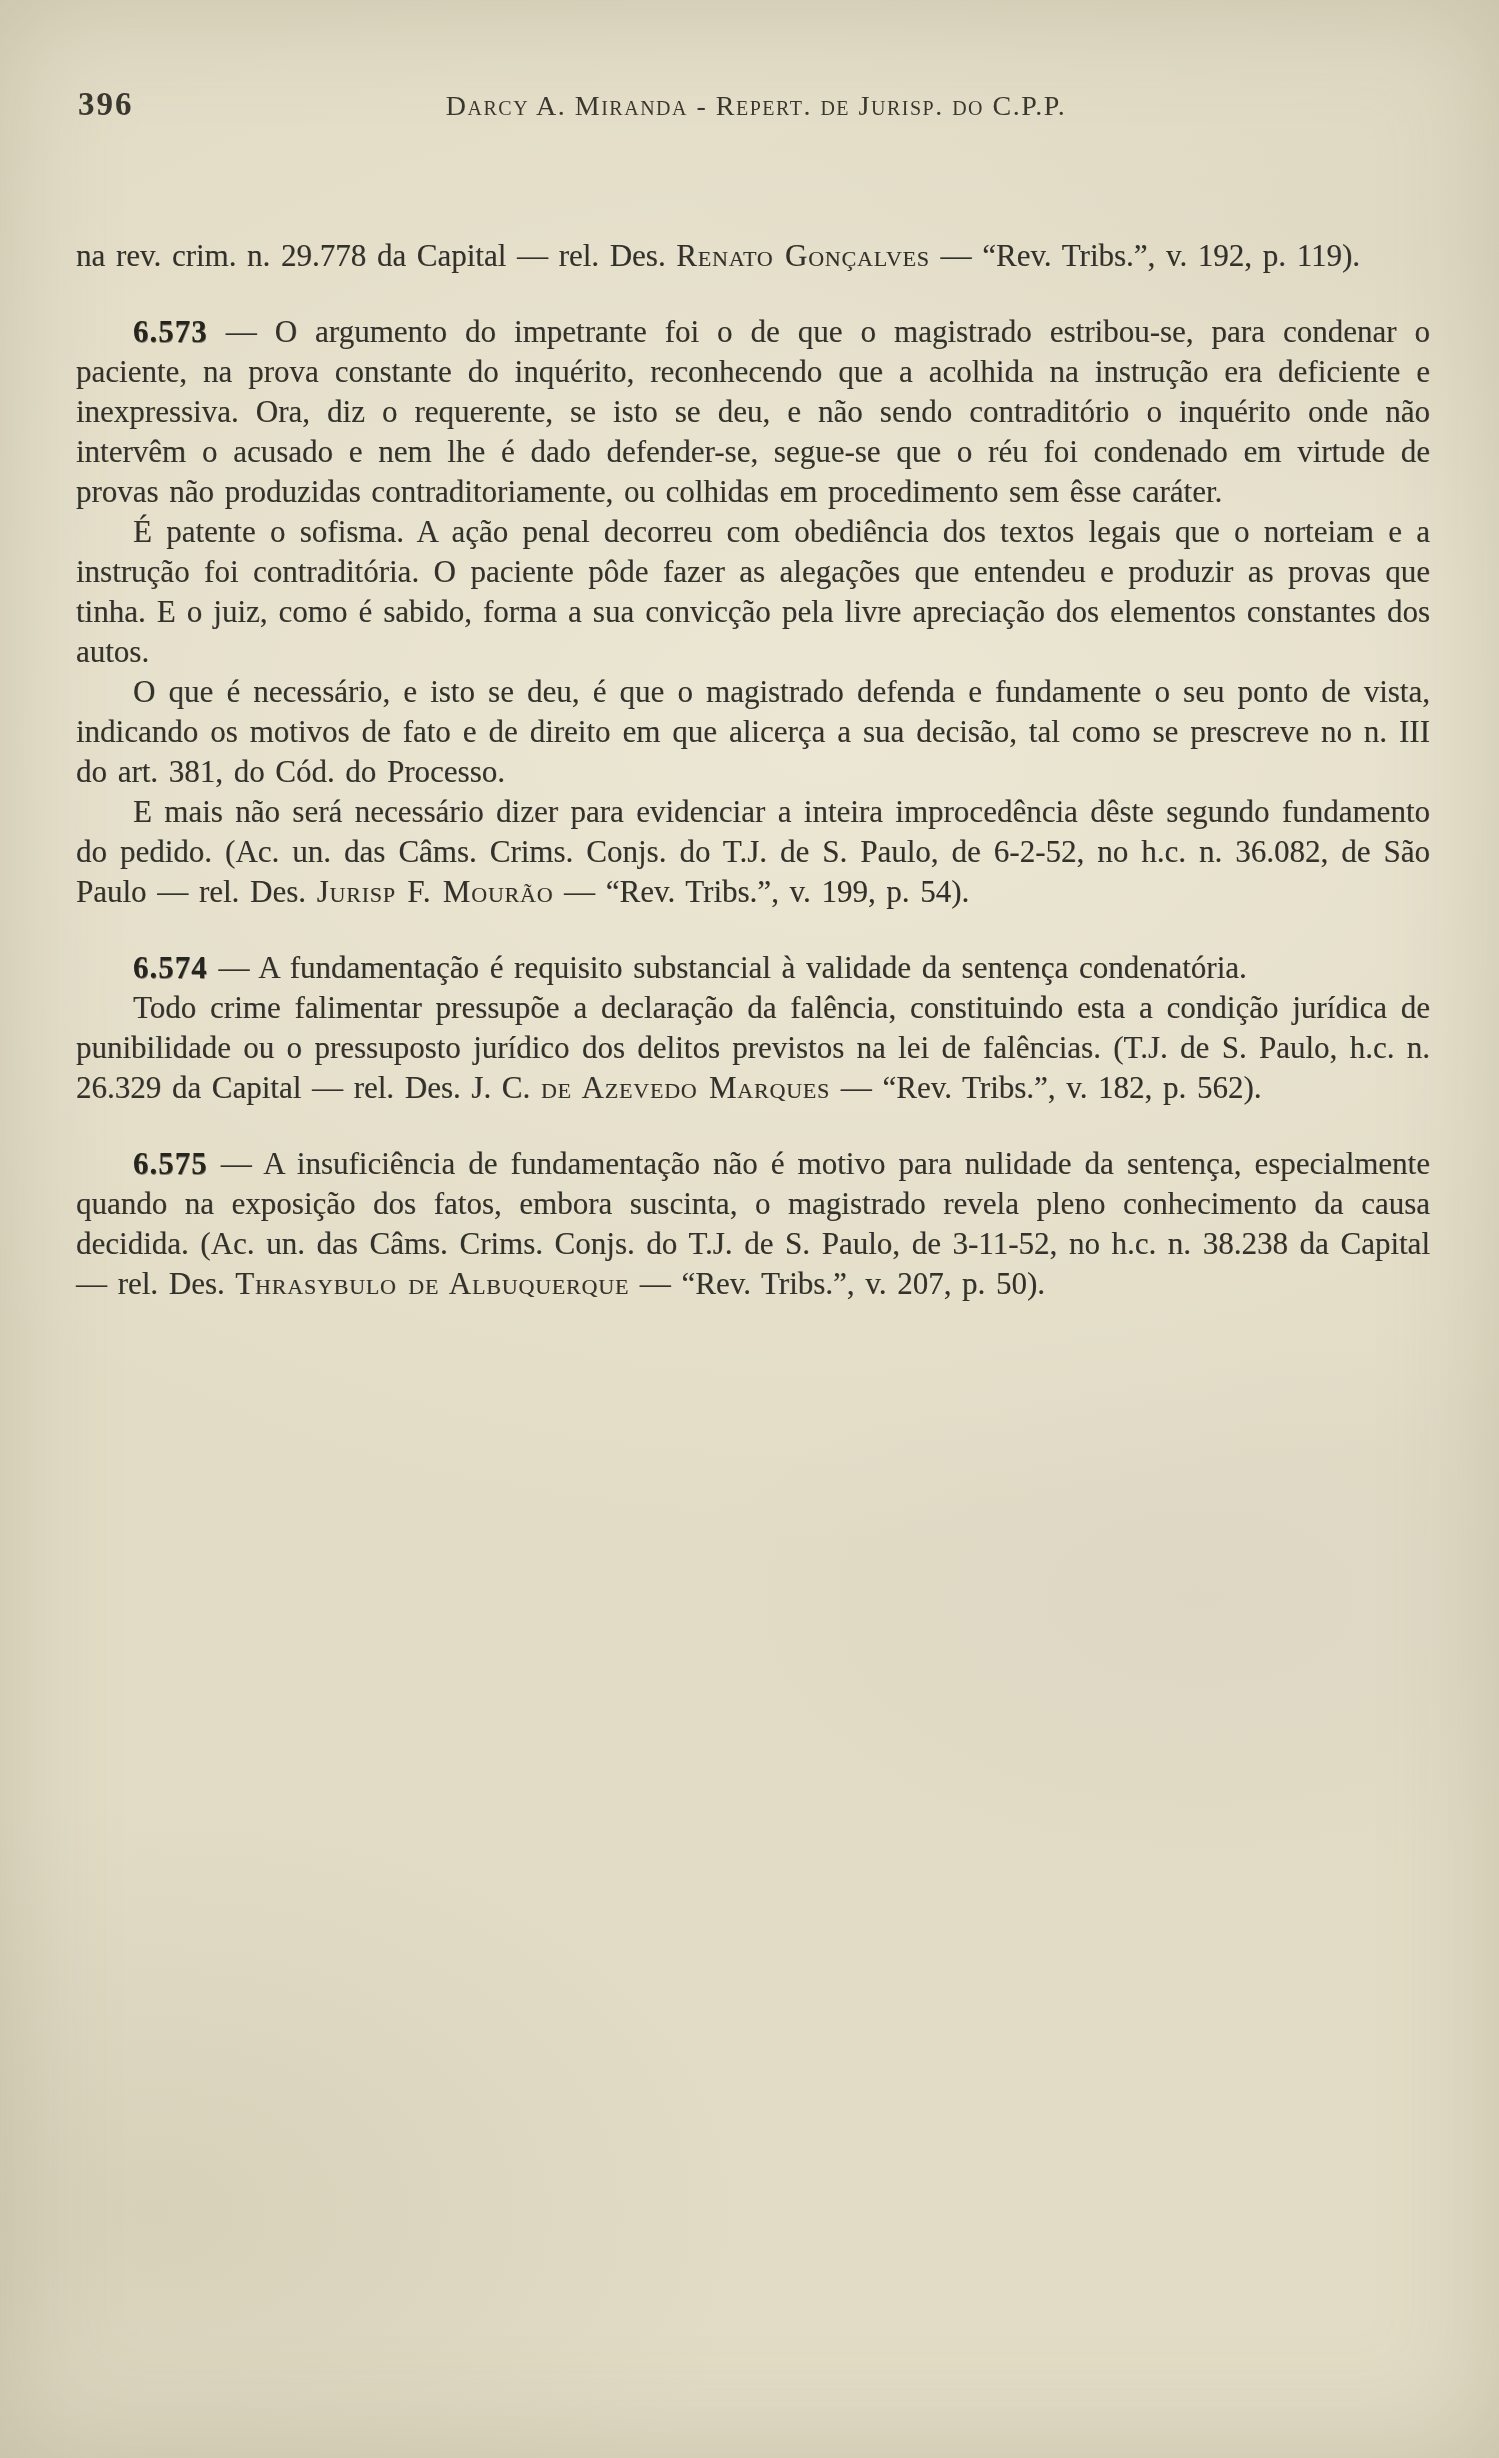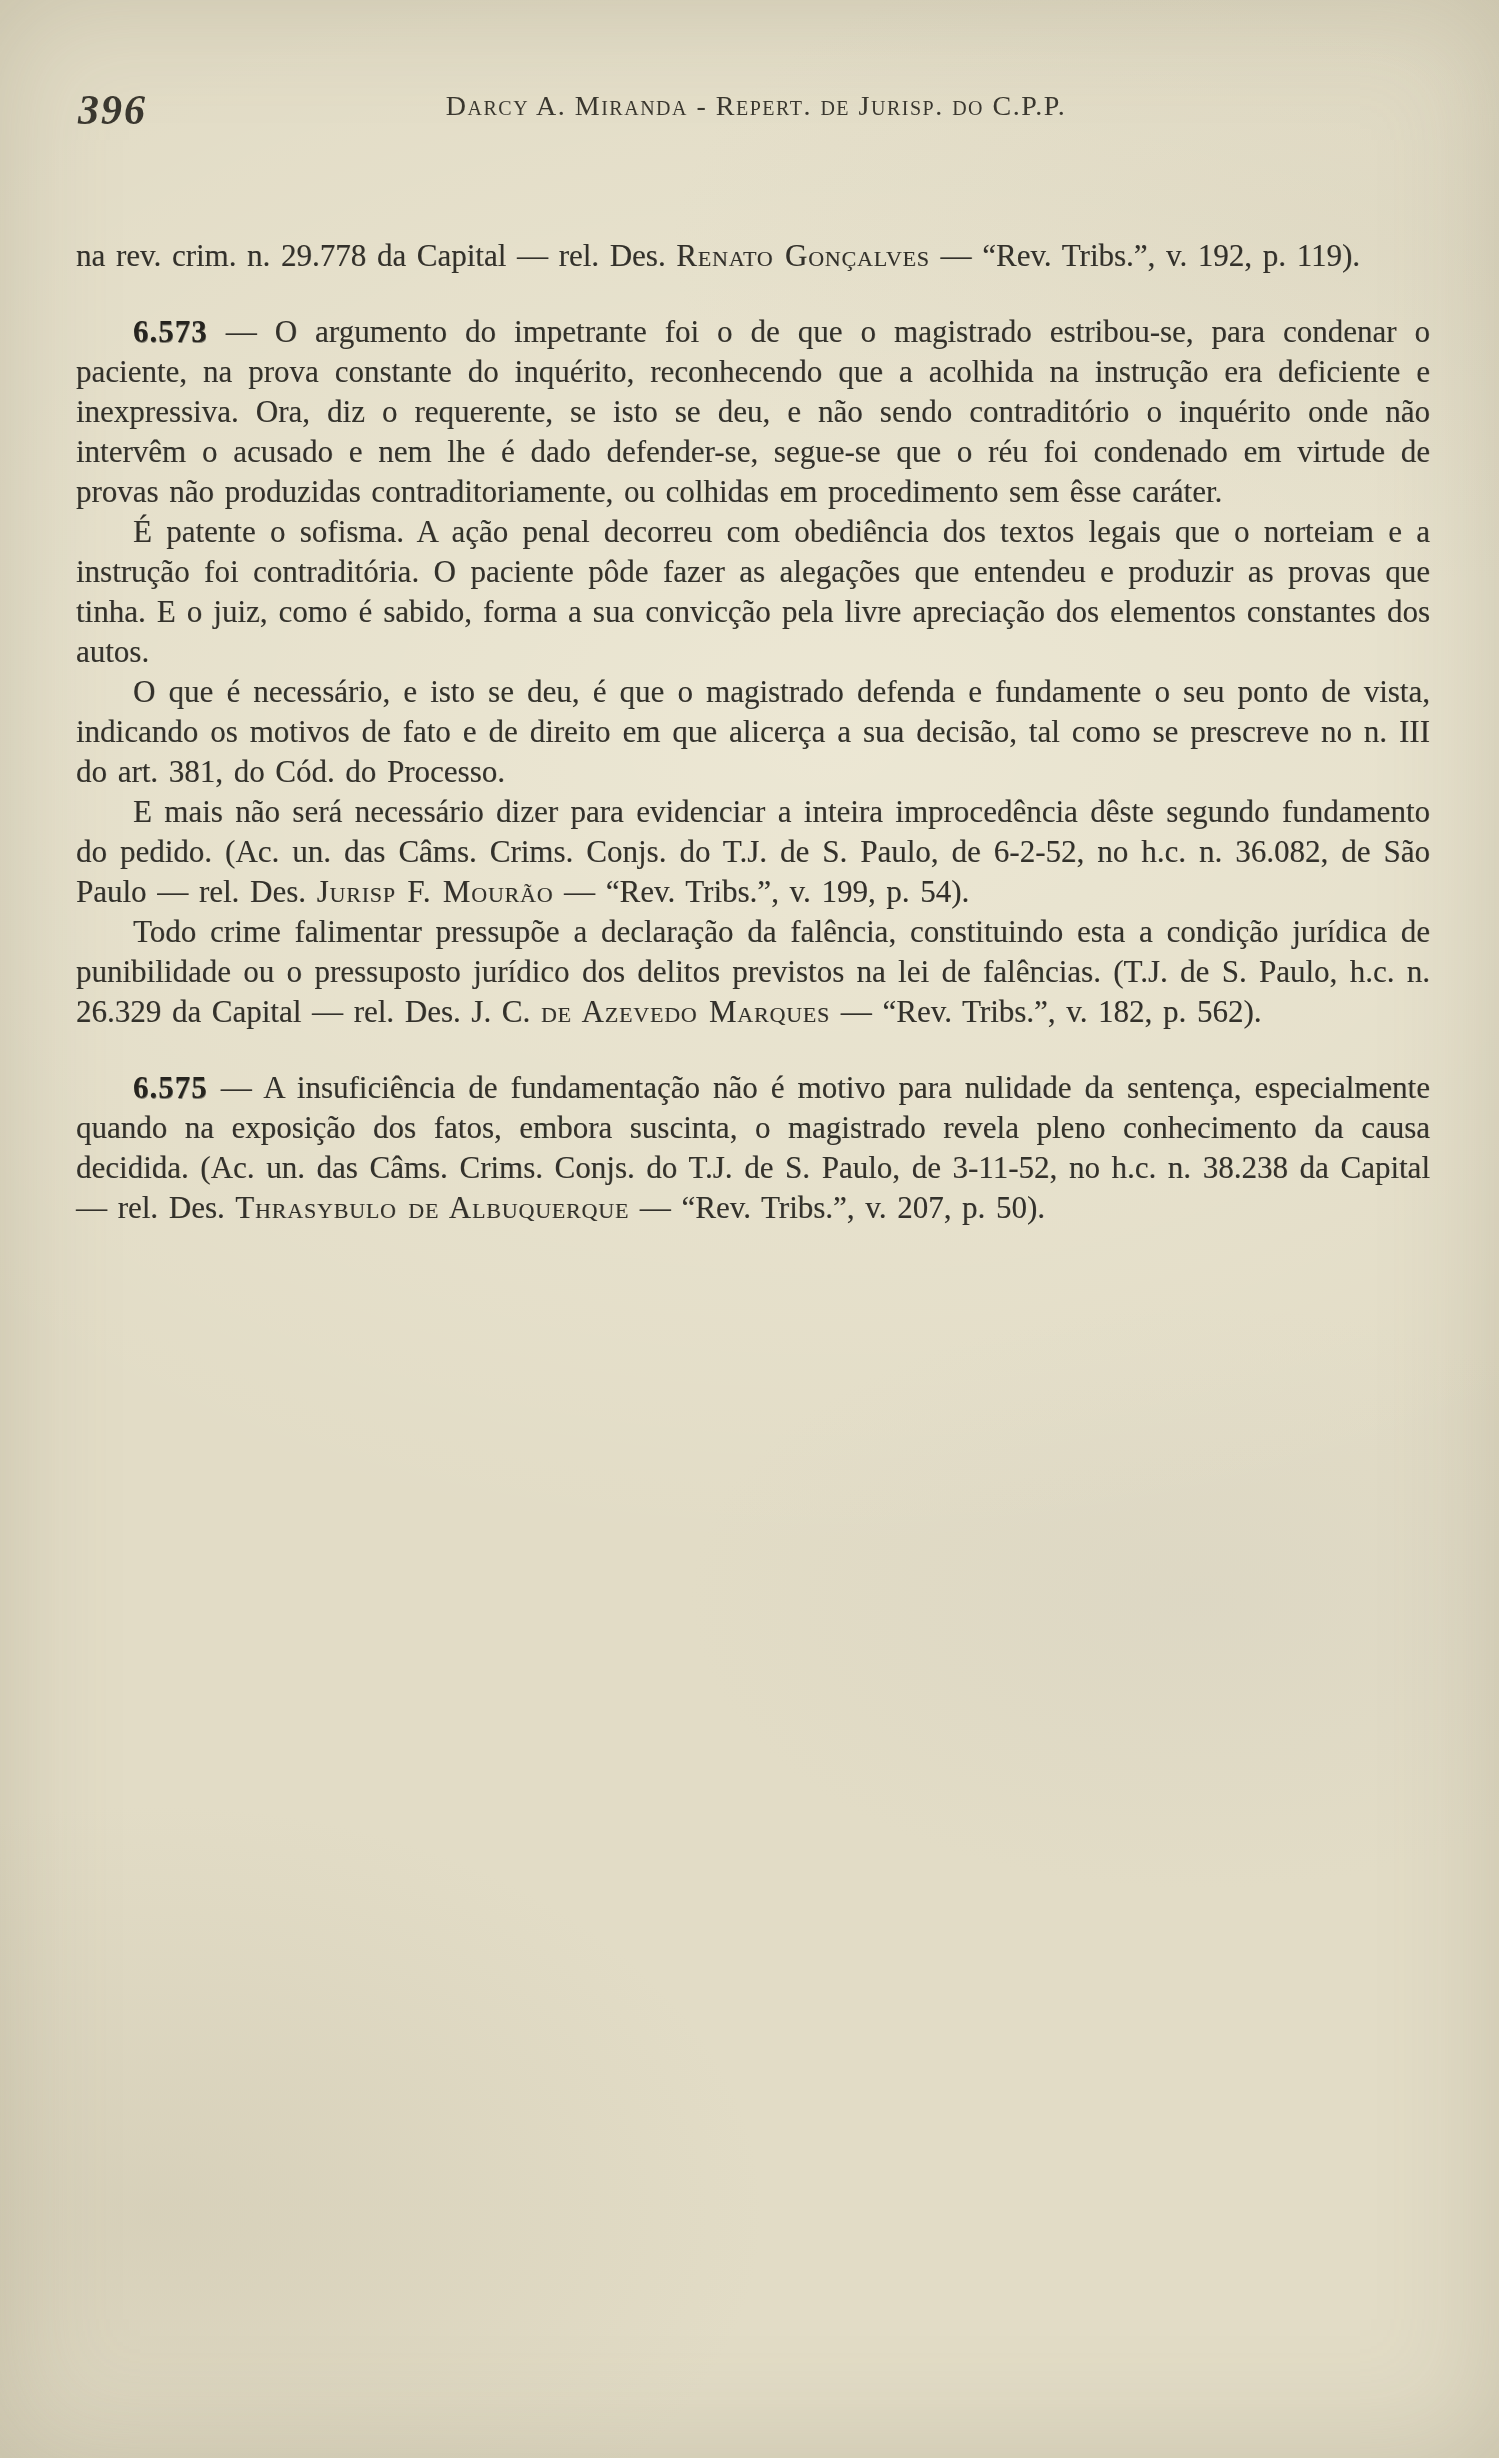--- a/index.html
+++ b/index.html
@@ -25,25 +25,24 @@
   }
   .header {
     position: relative;
     padding: 84px 76px 0 76px;
     height: 47px;
   }
   .page-number {
     position: absolute;
     left: 78px;
     top: 86px;
-    font-size: 42px;
+    font-size: 33px;
     font-weight: bold;
     letter-spacing: 2px;
     color: #3a372f;
-    font-style: italic;
   }
   .running-title {
     position: absolute;
     left: 0;
     right: 0;
     top: 90px;
     text-align: center;
     font-variant: small-caps;
     font-size: 28px;
     letter-spacing: 1.5px;
@@ -101,20 +100,21 @@
 
     <p class="entry-start"><span class="entry-number">6.573</span><span> — O argumento do impetrante foi o de que o magistrado estribou-se, para condenar o paciente, na prova constante do inquérito, reconhecendo que a acolhida na instrução era deficiente e inexpressiva. Ora, diz o requerente, se isto se deu, e não sendo contraditório o inquérito onde não intervêm o acusado e nem lhe é dado defender-se, segue-se que o réu foi condenado em virtude de provas não produzidas contraditoriamente, ou colhidas em procedimento sem êsse caráter.</span></p>
 
     <p><span>É patente o sofisma. A ação penal decorreu com obediência dos textos legais que o norteiam e a instrução foi contraditória. O paciente pôde fazer as alegações que entendeu e produzir as provas que tinha. E o juiz, como é sabido, forma a sua convicção pela livre apreciação dos elementos constantes dos autos.</span></p>
 
 
     <p><span>O que é necessário, e isto se deu, é que o magistrado defenda e fundamente o seu ponto de vista, indicando os motivos de fato e de direito em que alicerça a sua decisão, tal como se prescreve no n. III do art. 381, do Cód. do Processo.</span></p>
 
     <p><span>E mais não será necessário dizer para evidenciar a inteira improcedência dêste segundo fundamento do pedido. (Ac. un. das Câms. Crims. Conjs. do T.J. de S. Paulo, de 6-2-52, no h.c. n. 36.082, de São Paulo — rel. Des. </span><span class="sc">Jurisp F. Mourão</span><span> — “Rev. Tribs.”, v. 199, p. 54).</span></p>
 
+    <p class="entry-start"><span class="entry-number">6.574</span><span> — A fundamentação é requisito substancial à validade da sentença condenatória.</span></p>
 
     <p><span>Todo crime falimentar pressupõe a declaração da falência, constituindo esta a condição jurídica de punibilidade ou o pressuposto jurídico dos delitos previstos na lei de falências. (T.J. de S. Paulo, h.c. n. 26.329 da Capital — rel. Des. J. C. </span><span class="sc">de Azevedo Marques</span><span> — “Rev. Tribs.”, v. 182, p. 562).</span></p>
 
     <p class="entry-start"><span class="entry-number">6.575</span><span> — A insuficiência de fundamentação não é motivo para nulidade da sentença, especialmente quando na exposição dos fatos, embora suscinta, o magistrado revela pleno conhecimento da causa decidida. (Ac. un. das Câms. Crims. Conjs. do T.J. de S. Paulo, de 3-11-52, no h.c. n. 38.238 da Capital — rel. Des. </span><span class="sc">Thrasybulo de Albuquerque</span><span> — “Rev. Tribs.”, v. 207, p. 50).</span></p>
 
   </div>
 
 </div>
 
 

